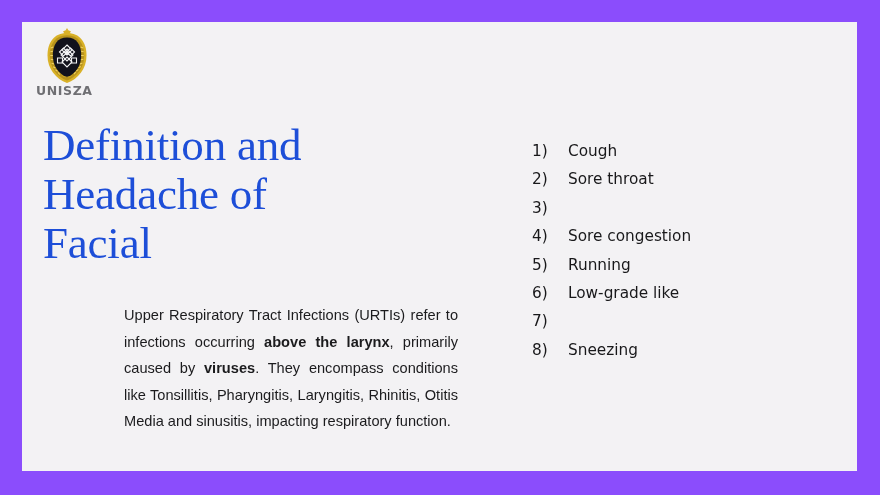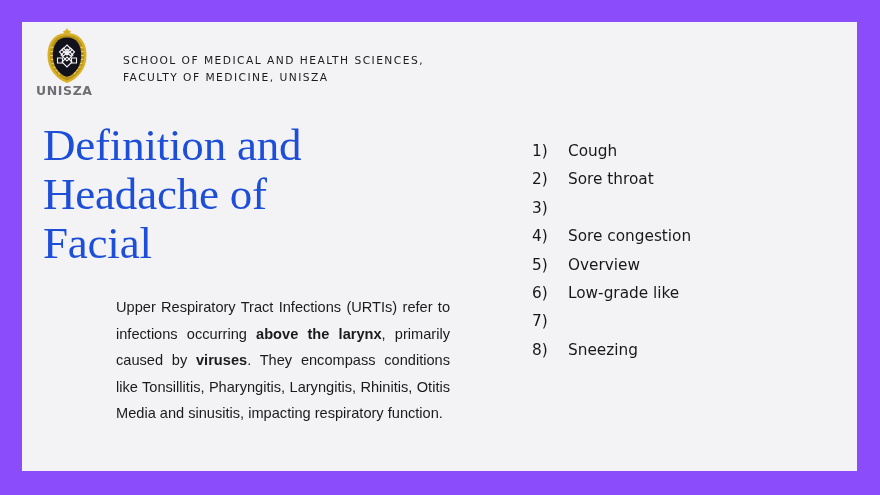--- a/index.html
+++ b/index.html
@@ -121,21 +121,21 @@
     left: 86px;
     top: 172px;
     width: 334px;
     font-family: "Liberation Sans", sans-serif;
     font-size: 14.6px;
     font-weight: 400;
     line-height: 26.5px;
     color: #1b1b1d;
     text-align: justify;
     text-justify: inter-word;
-    margin: 8px;
+    margin: 16px;
   }
   #definition-paragraph b { font-weight: 700; }
 
   #right-column {
     position: absolute;
     left: 430px;
     top: 0px;
     width: 405px;
     height: 357px;
   }
@@ -217,24 +217,20 @@
           </g>
           <g fill="#f2f2f4">
             <circle cx="46" cy="52" r="4.4"></circle>
           </g>
 
           <path d="M34 96 q12 7 24 0 q-12 10 -24 0 z" fill="#d9b127"></path>
         </svg>
         <div id="unisza-wordmark">UNISZA</div>
       </div>
 
-      <div id="institution-lines">
-        <span class="inst-line">School of Medical and Health Sciences,</span>
-        <span class="inst-line">Faculty of Medicine, UNISZA</span>
-      </div>
 
     </div>
 
     <div id="slide-body">
 
       <div id="left-column">
         <h1 id="slide-title">
           <span>Definition and</span><br>
           <span>Headache of</span><br>
           <span>Facial</span>
@@ -255,21 +251,21 @@
             </li>
             <li>
               <span class="item-marker">3)</span>
             </li>
             <li>
               <span class="item-marker">4)</span>
               <span class="item-label">Sore congestion</span>
             </li>
             <li>
               <span class="item-marker">5)</span>
-              <span class="item-label">Overview</span>
+              <span class="item-label">Running</span>
             </li>
             <li>
               <span class="item-marker">6)</span>
               <span class="item-label">Low-grade like</span>
             </li>
             <li>
               <span class="item-marker">7)</span>
             </li>
             <li>
               <span class="item-marker">8)</span>

